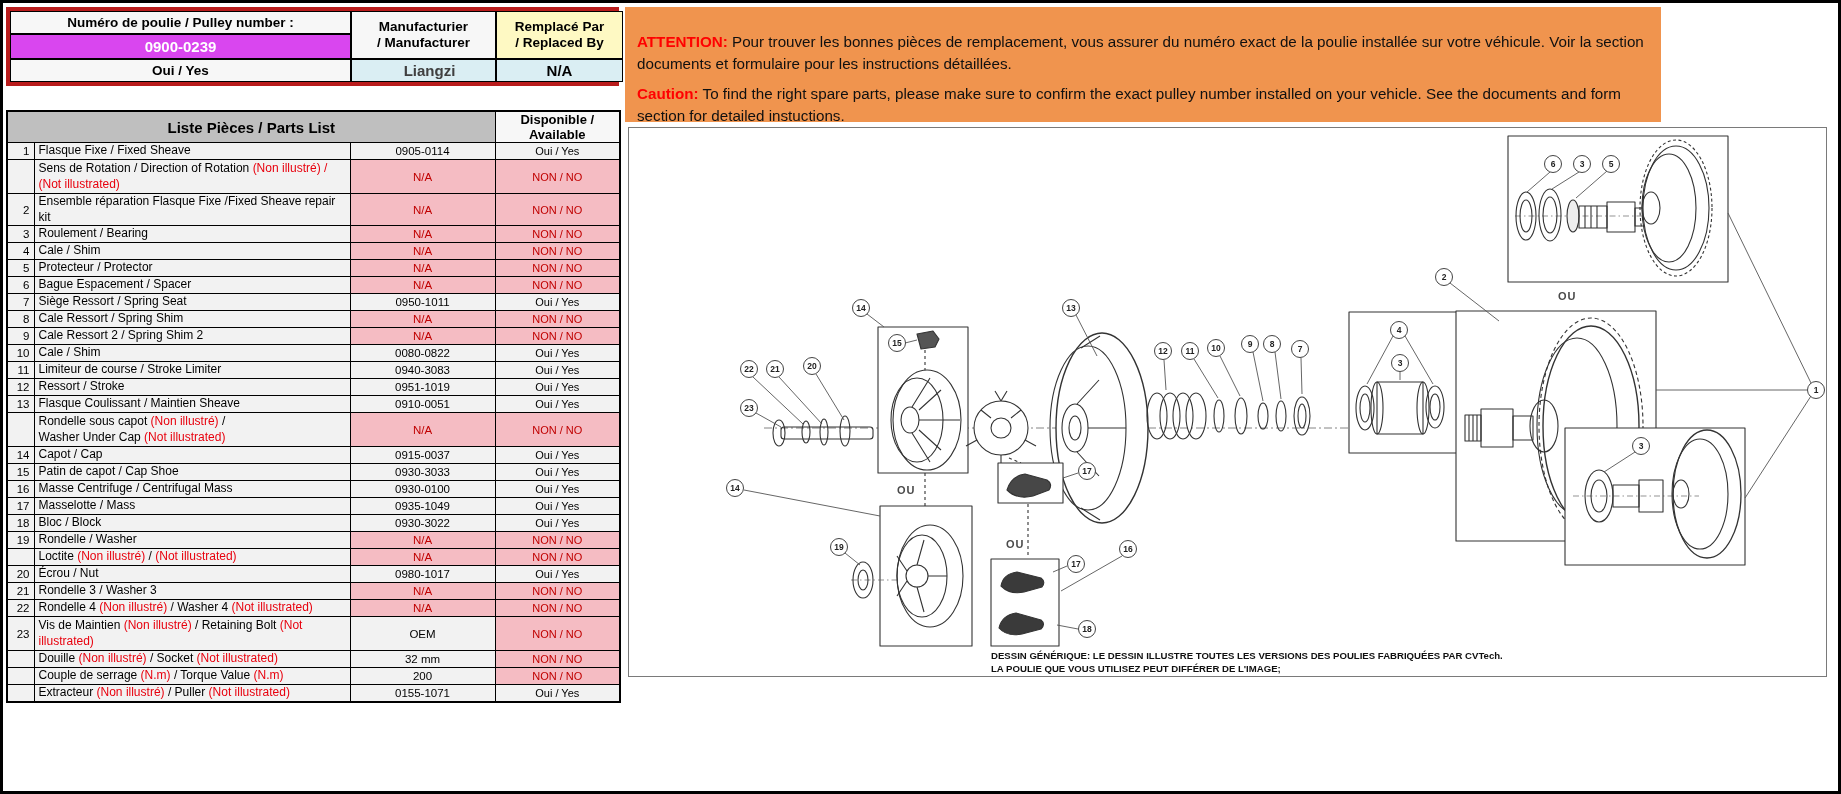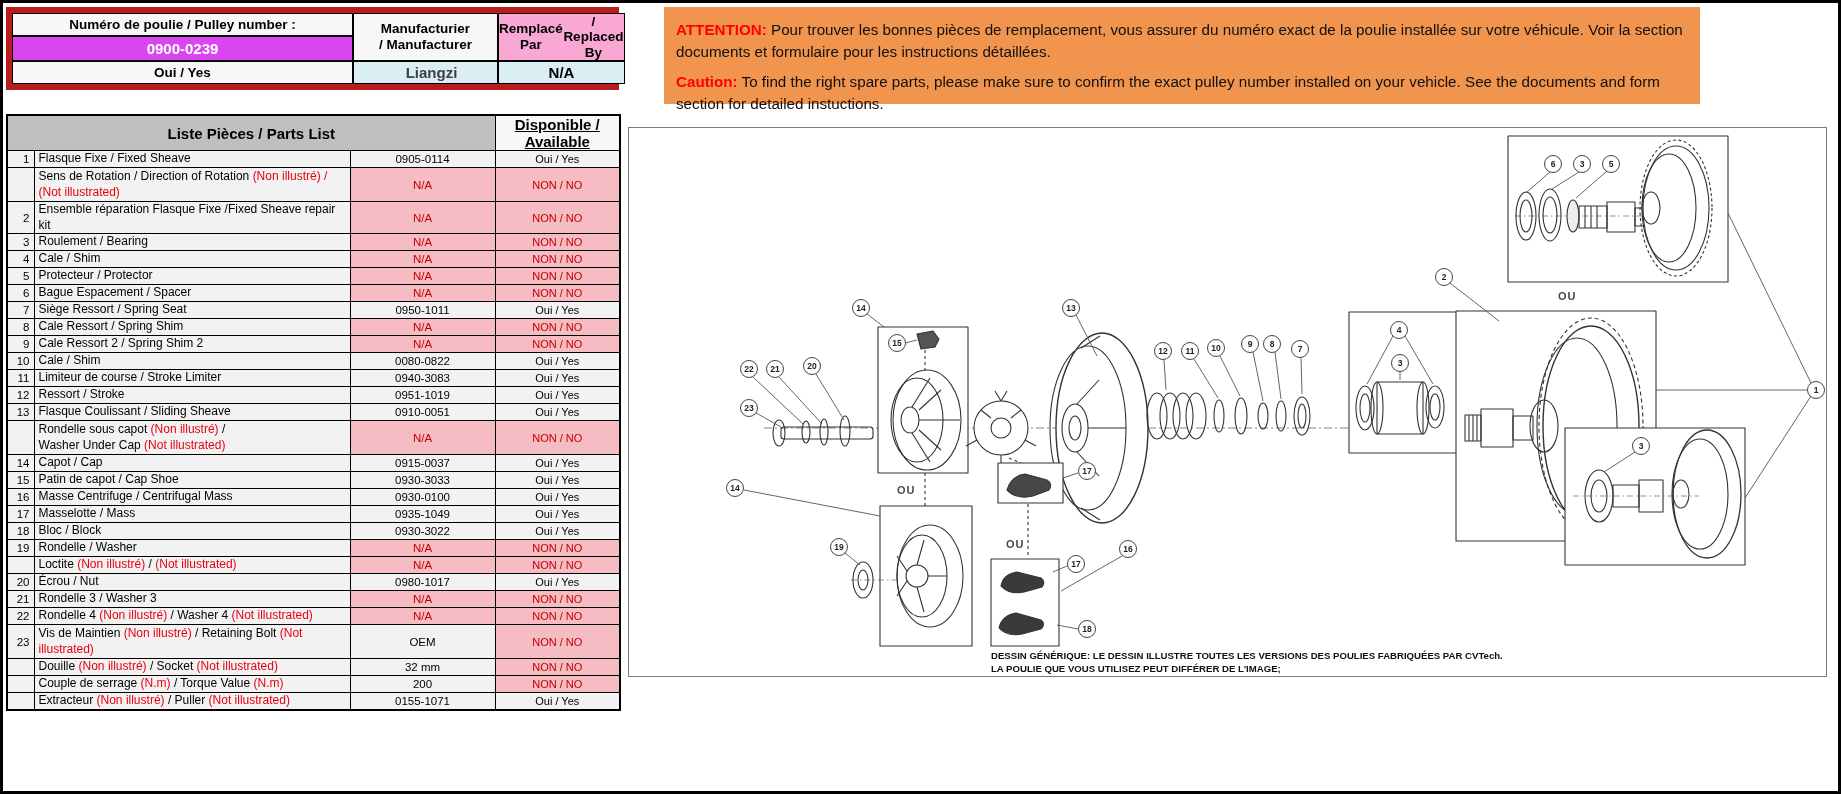--- a/index.html
+++ b/index.html
@@ -7,54 +7,54 @@
     width:1841px;height:794px;position:relative;overflow:hidden;
     background:#ffffff;font-family:"Liberation Sans",sans-serif;color:#000;
   }
   .page-border{position:absolute;inset:0;border:3px solid #000;pointer-events:none;z-index:50;}
 
   
   .left{position:absolute;left:6px;top:7px;width:613px;}
 
   .hdr{
     display:grid;grid-template-columns:341px 145px 127px;grid-template-rows:23px 25px 23px;
-    border:6px solid #b91c1c;background:#fff;
+    border:4px solid #b91c1c;background:#fff;
   }
   .hdr .c{border:1px solid #000;display:flex;align-items:center;justify-content:center;
     font-weight:bold;font-size:13.5px;text-align:center;line-height:1.15;}
   .hdr .pulley-label{grid-column:1;grid-row:1;background:#f7f7f7;}
   .hdr .pulley-number{grid-column:1;grid-row:2;background:#d946ef;color:#fff;font-size:15px;}
   .hdr .pulley-yes{grid-column:1;grid-row:3;background:#f7f7f7;}
   .hdr .man-head{grid-column:2;grid-row:1 / span 2;flex-direction:column;background:#f7f7f7;text-align:center;}
   .hdr .man-val{grid-column:2;grid-row:3;background:#DAEEF3;color:#404040;font-size:15px;padding-left:12px;}
-  .hdr .rep-head{grid-column:3;grid-row:1 / span 2;flex-direction:row;background:#f9a8d4;}
+  .hdr .rep-head{grid-column:3;grid-row:1 / span 2;flex-direction:column;background:#fef9c3;}
   .hdr .rep-val{grid-column:3;grid-row:3;background:#DAEEF3;font-size:15px;}
 
   table.parts{border-collapse:collapse;table-layout:fixed;width:613px;margin-top:24px;
     border:2px solid #000;}
   table.parts col.w-num{width:27px;}
   table.parts col.w-desc{width:316px;}
   table.parts col.w-part{width:145px;}
   table.parts col.w-avail{width:125px;}
   table.parts th,table.parts td{border:1px solid #000;padding:0 4px;vertical-align:middle;}
   th.list-title{background:#BFBFBF;font-size:15px;font-weight:bold;height:23px;text-align:center;}
-  th.avail-title{background:#f7f7f7;font-size:15px;font-weight:bold;text-align:center;text-decoration:underline;}
+  th.avail-title{background:#f7f7f7;font-size:13px;font-weight:bold;text-align:center;}
   td.c-num{text-align:right;font-size:11.5px;background:#F2F2F2;padding-right:2px;}
   td.c-desc{font-size:12px;background:#F2F2F2;line-height:1.3;}
   td.c-part{font-size:11.5px;background:#F2F2F2;text-align:center;}
   td.c-avail{font-size:11px;background:#F2F2F2;text-align:center;}
   td.pink{background:#F5BCC3;color:#C00000;}
   .red{color:#E8000D;}
   tr.h1 td{height:16px;}
   tr.h2 td{height:33px;}
 
   
   .attention{
-    position:absolute;left:625px;top:7px;width:1036px;height:97px;box-sizing:border-box;
-    background:#F0944E;padding:12px 12px 6px 12px;font-size:15.2px;line-height:1.42;color:#101010;margin-left:39px;
+    position:absolute;left:625px;top:7px;width:1036px;height:115px;box-sizing:border-box;
+    background:#F0944E;padding:24px 12px 6px 12px;font-size:15.2px;line-height:1.42;color:#101010;
   }
   .attention p{margin:0 0 9px 0;}
   .attention .lbl{font-weight:bold;color:#FF0000;}
 
   
   .diagram{
     position:absolute;left:628px;top:127px;width:1197px;height:548px;
     border:1px solid #7a7a7a;background:#fff;
   }
   .diagram svg{display:block;}
@@ -172,21 +172,21 @@
           <td class="c-avail">Oui / Yes</td>
         </tr>
         <tr class="h1">
           <td class="c-num">12</td>
           <td class="c-desc"><span>Ressort / Stroke</span></td>
           <td class="c-part">0951-1019</td>
           <td class="c-avail">Oui / Yes</td>
         </tr>
         <tr class="h1">
           <td class="c-num">13</td>
-          <td class="c-desc"><span>Flasque Coulissant / Sliding Sheave</span></td>
+          <td class="c-desc"><span>Flasque Coulissant / Maintien Sheave</span></td>
           <td class="c-part">0910-0051</td>
           <td class="c-avail">Oui / Yes</td>
         </tr>
         <tr class="h2">
           <td class="c-num"></td>
           <td class="c-desc"><span>Rondelle sous capot </span><span class="red">(Non illustré)</span><span> /</span><br><span>Washer Under Cap </span><span class="red">(Not illustrated)</span></td>
           <td class="c-part pink">N/A</td>
           <td class="c-avail pink">NON / NO</td>
         </tr>
         <tr class="h1">

